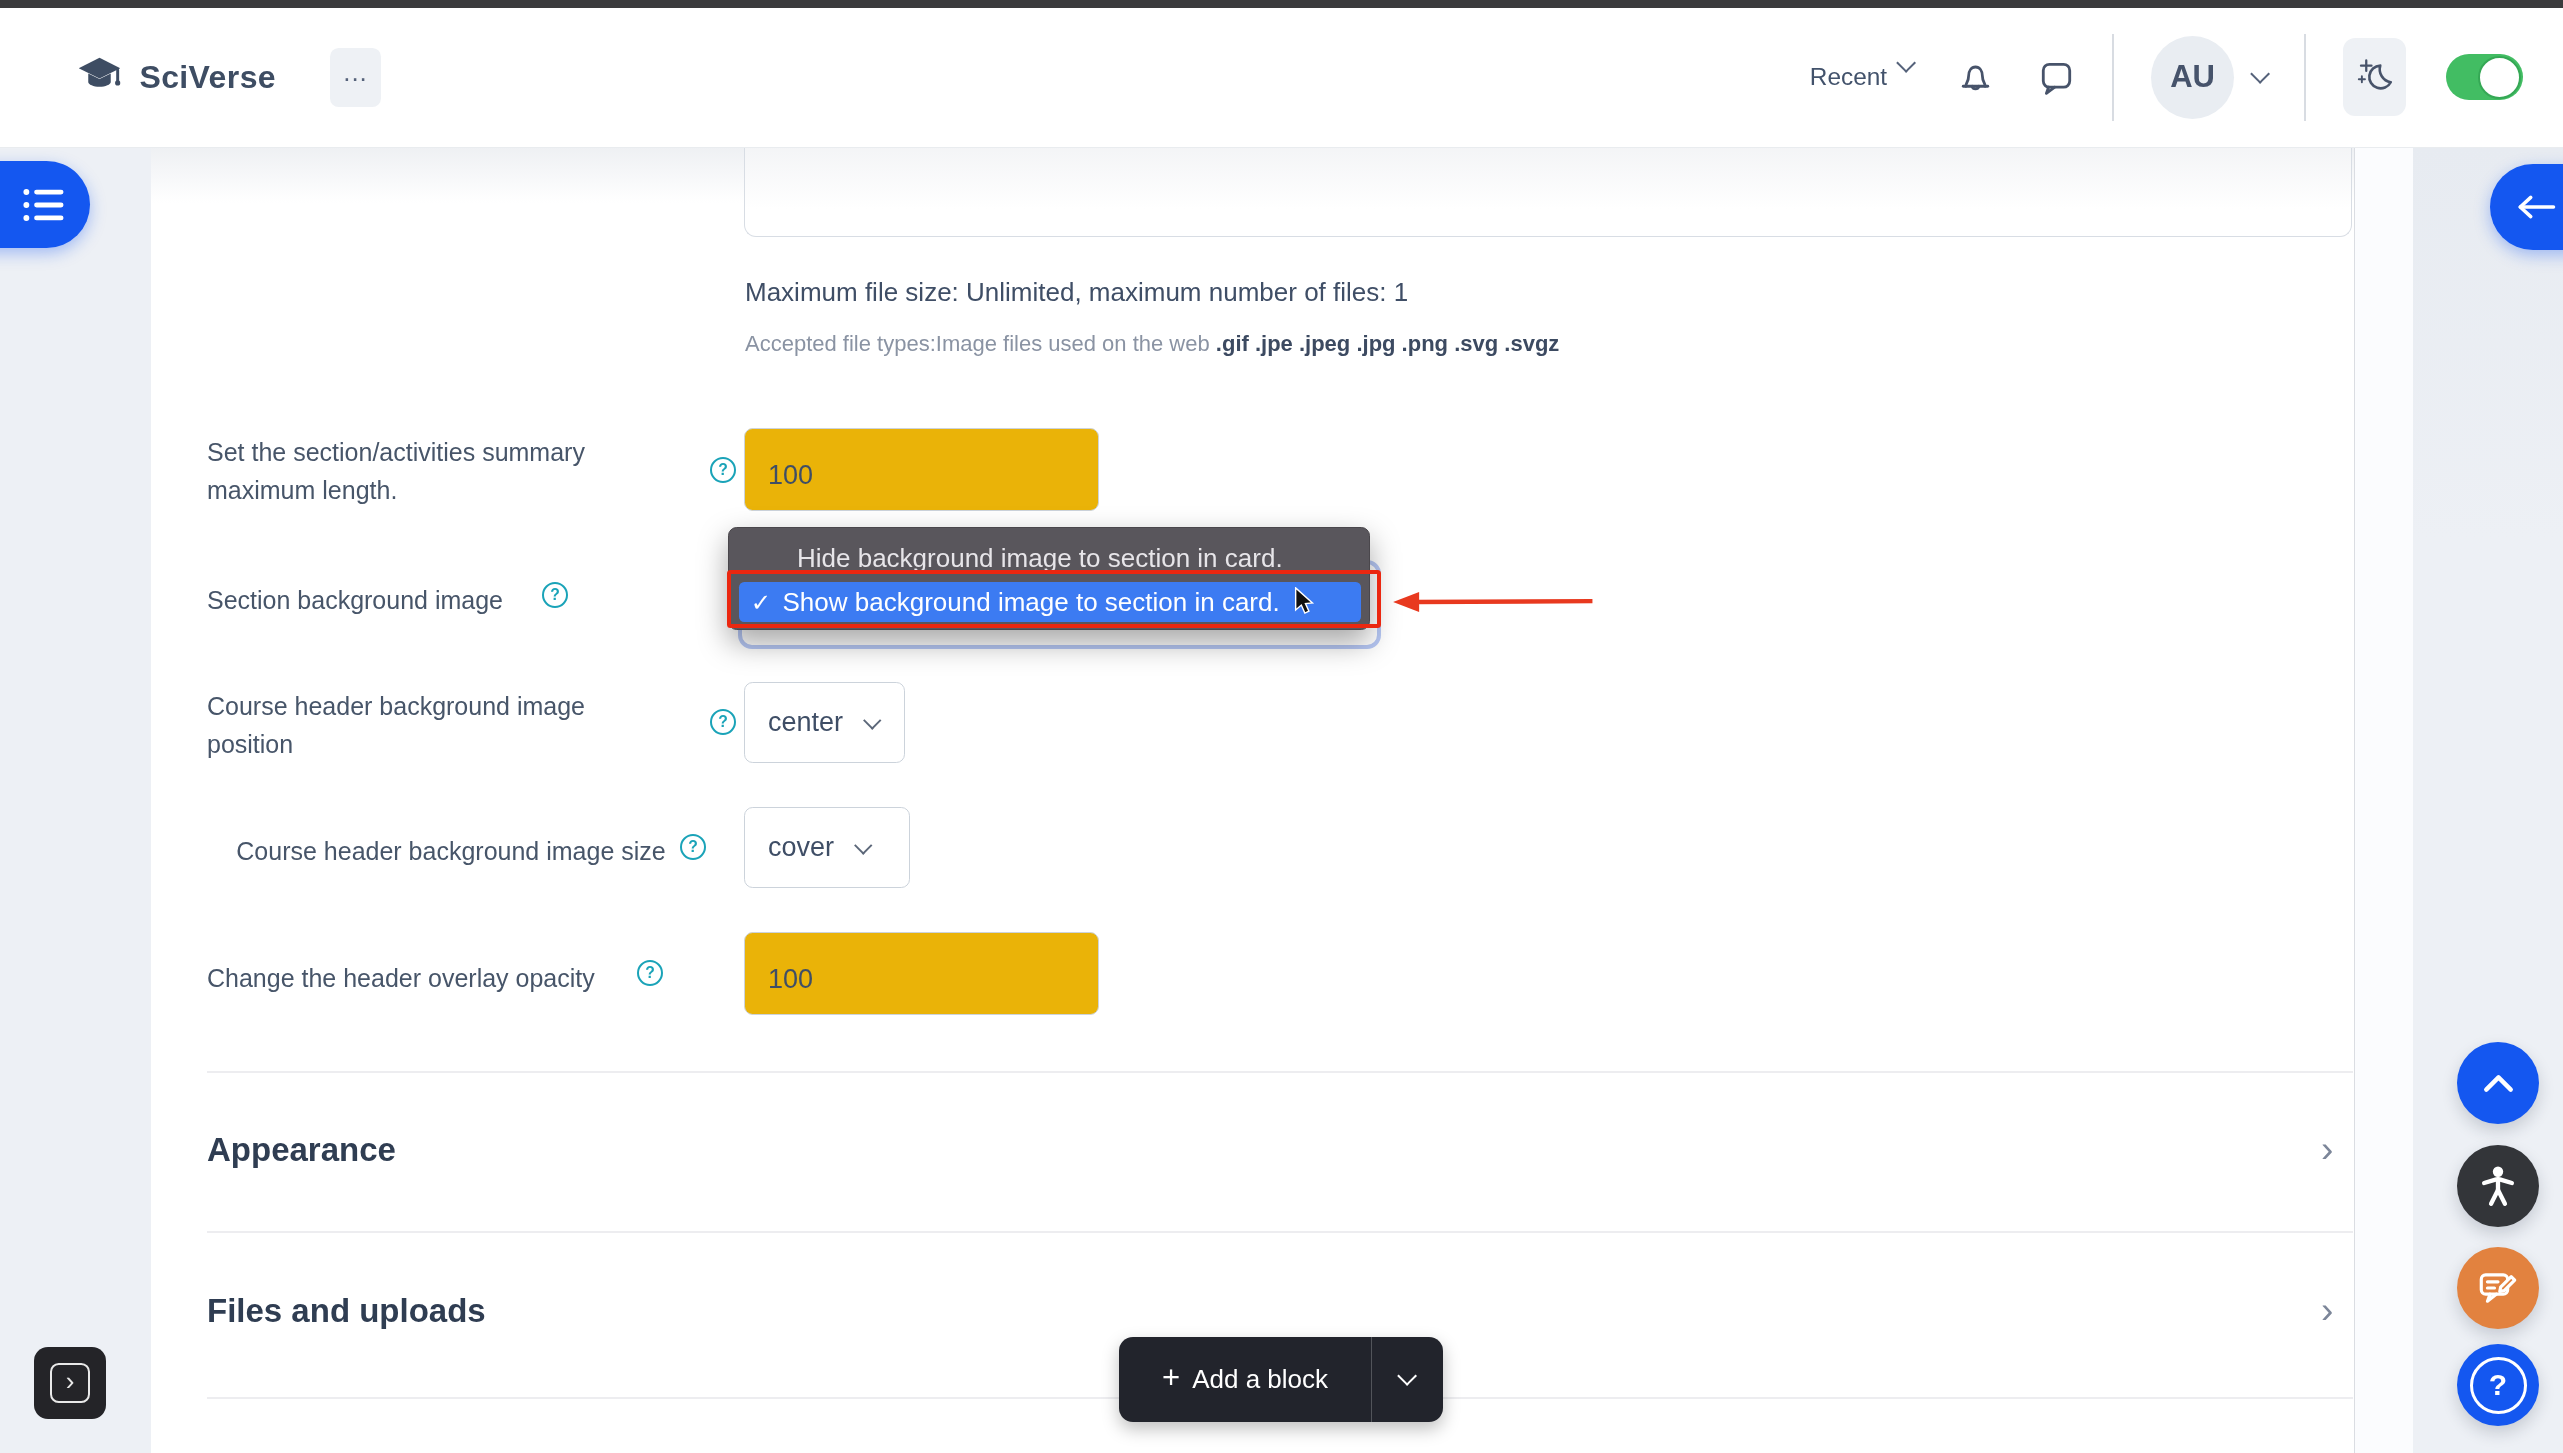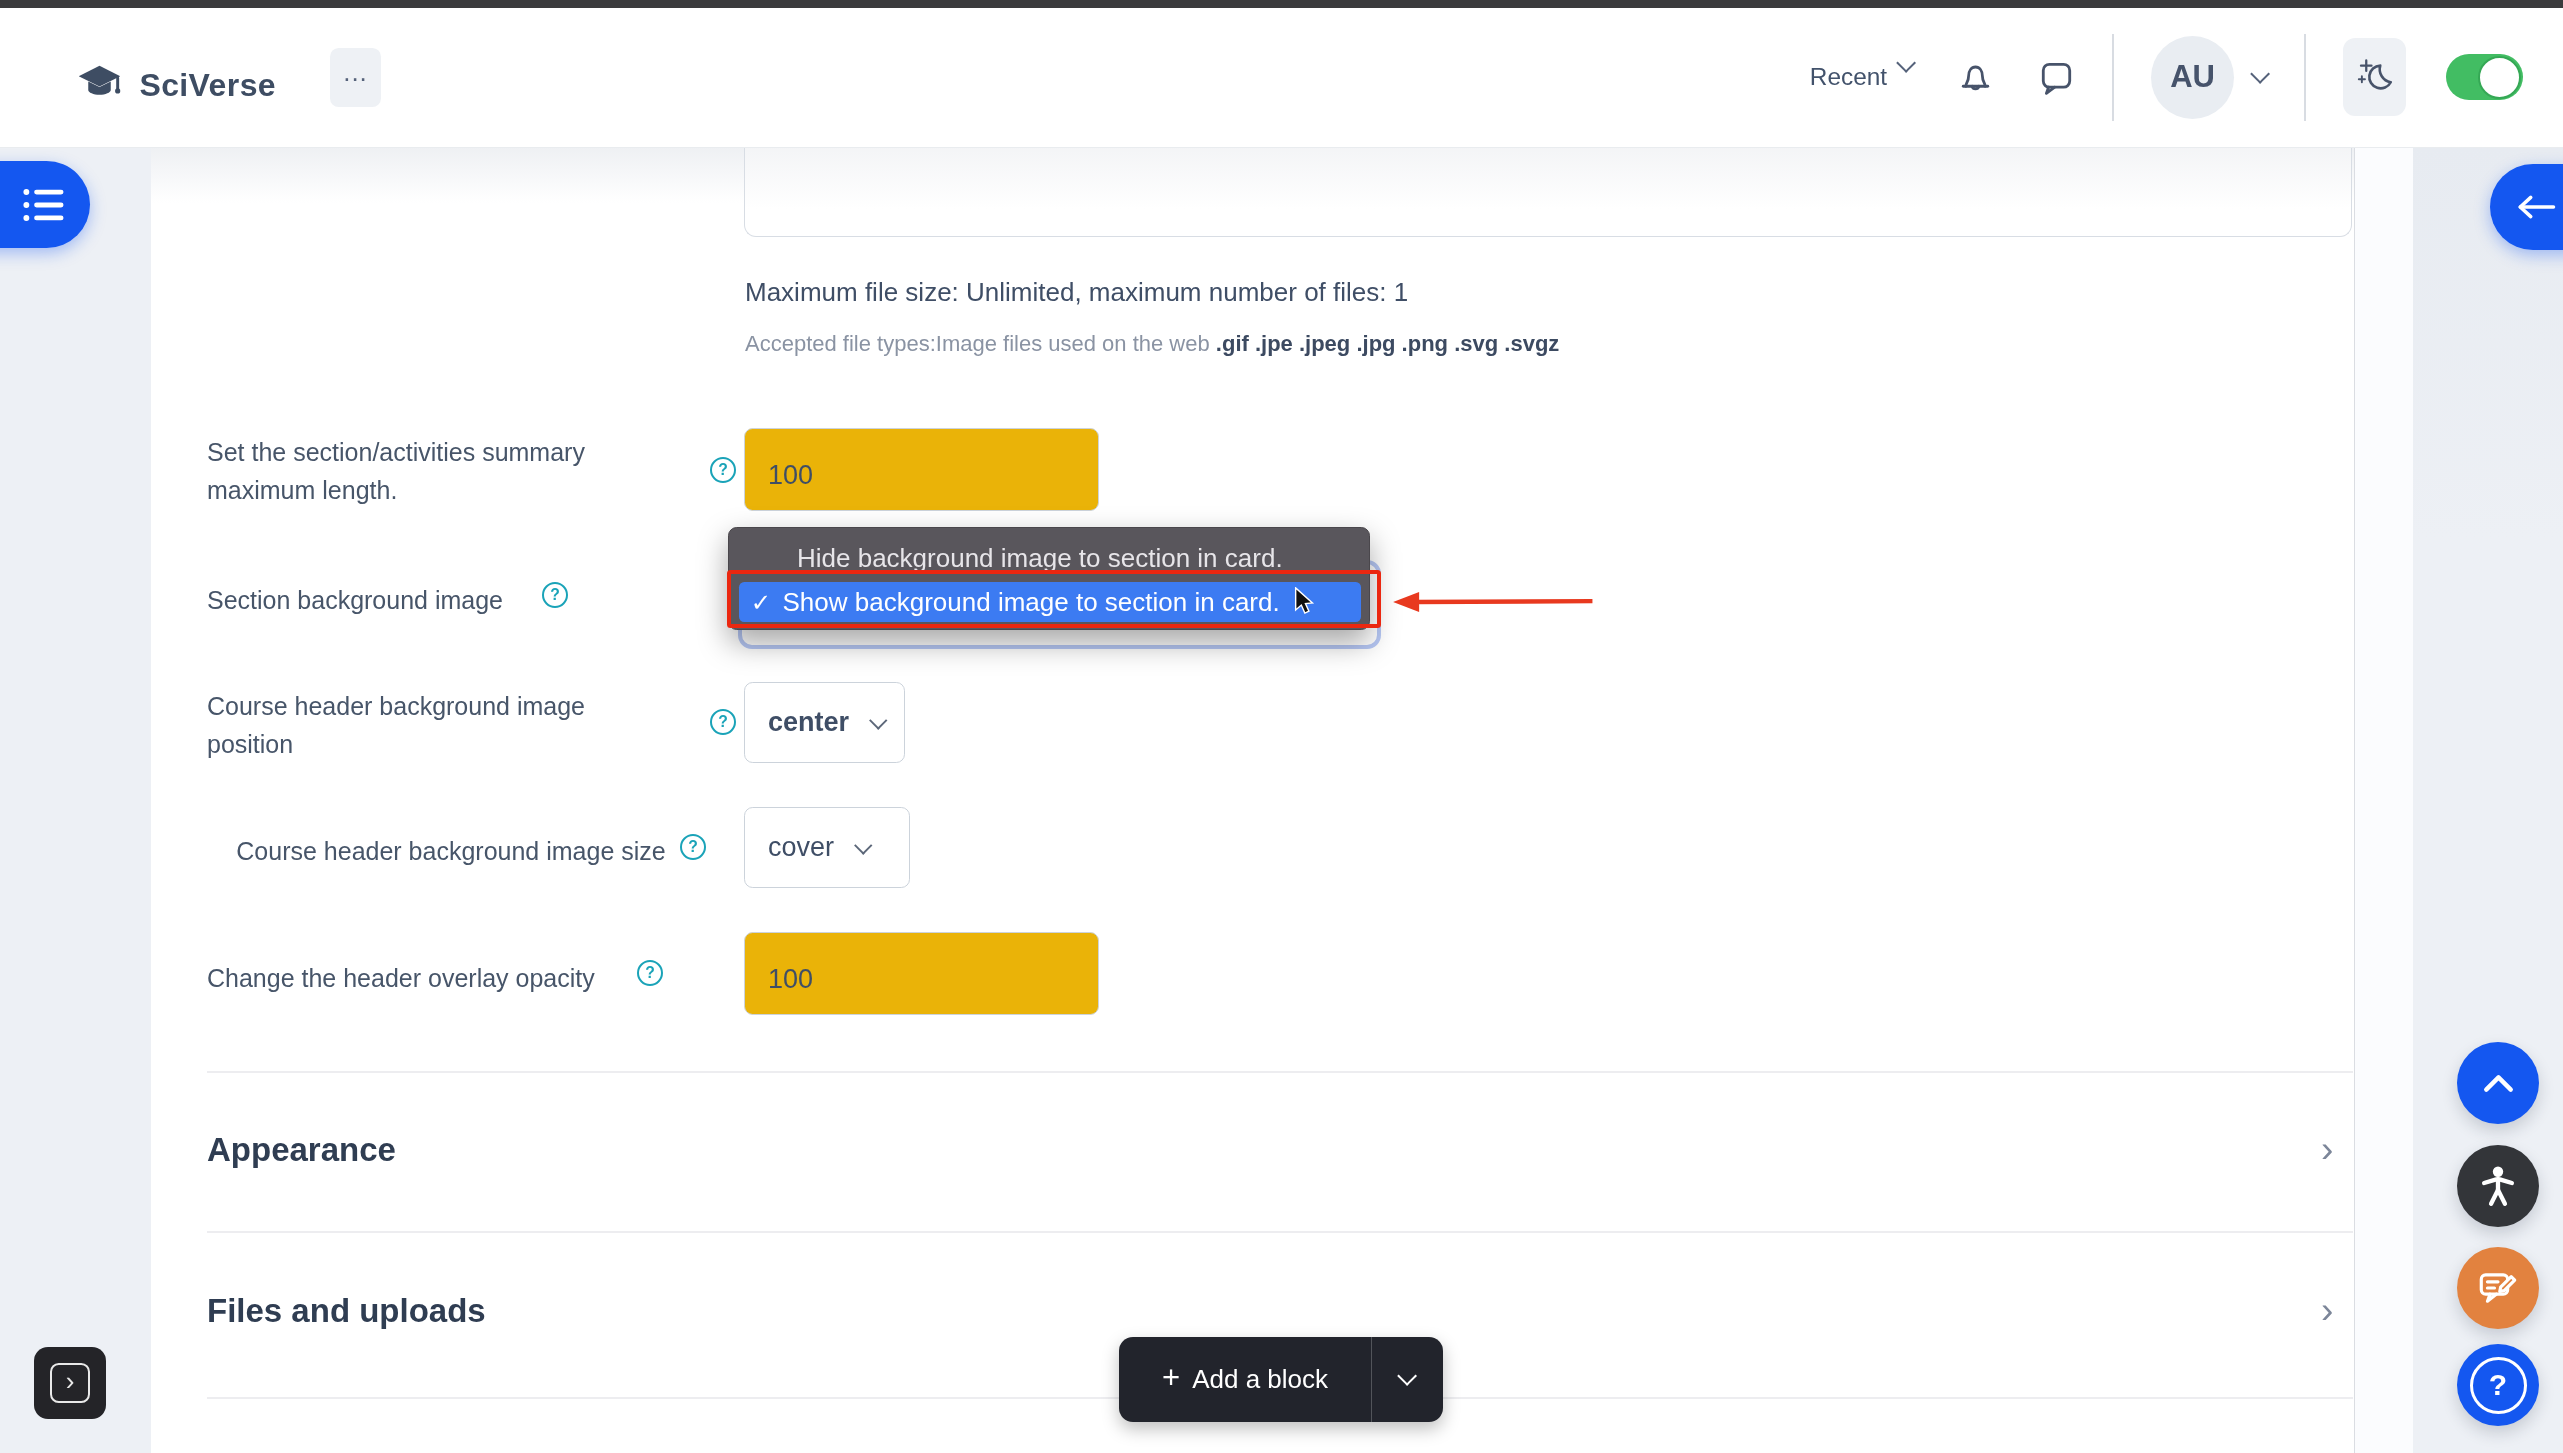--- a/index.html
+++ b/index.html
@@ -6,21 +6,21 @@
   body{
     width:2563px;height:1453px;position:relative;overflow:hidden;
     background:#edf0f5;font-family:"Liberation Sans",sans-serif;
     -webkit-font-smoothing:antialiased;color:#475569;
   }
   
   .top-strip{position:absolute;left:0;top:0;width:2563px;height:7.8px;background:#3b3b3d;}
   
   .navbar{position:absolute;left:0;top:7.8px;width:2563px;height:139px;background:#ffffff;
           border-bottom:1.7px solid #e9ecef;display:flex;align-items:center;z-index:30;}
-  .nav-left{display:flex;align-items:flex-end;margin-left:77px;flex:1;}
+  .nav-left{display:flex;align-items:center;margin-left:77px;flex:1;}
   .brand{display:flex;align-items:center;gap:17.4px;}
   .brand-name{font-size:32px;font-weight:700;color:#3e4d63;letter-spacing:0.4px;}
   .chip{background:#eef1f5;border-radius:12.2px;display:flex;align-items:center;justify-content:center;}
   .categories-chip{height:78px;padding:0 30px;margin-left:91px;gap:14px;cursor:pointer;}
   .chip-label{font-size:24.4px;color:#3e4d63;}
   .caret{width:12.2px;height:12.2px;border-right:2.6px solid #55627a;border-bottom:2.6px solid #55627a;
          transform:rotate(45deg);margin-top:-7px;}
   .nav-links{display:flex;align-items:center;gap:54px;margin-left:49px;}
   .nav-link{font-size:24.4px;color:#42526b;cursor:pointer;white-space:nowrap;}
   .more-chip{height:49px;width:51px;border-radius:8.7px;margin-left:54px;font-size:26px;color:#55627a;
@@ -223,21 +223,21 @@
 <div class="red-box"></div>
 <div class="red-arrow">
   <svg width="207" height="26" viewBox="0 0 238 30">
     <line x1="28" y1="15" x2="232" y2="14" stroke="#e8391f" stroke-width="5"></line>
     <polygon points="2,15 32,3.5 32,26.5" fill="#e8391f"></polygon>
   </svg>
 </div>
 
 <div class="flabel" style="left:207px;top:687px;width:418px;">Course header background image position</div>
 <div class="help" style="left:710px;top:709px;">?</div>
-<div class="sel" style="left:744px;top:682px;width:161px;font-weight:bold;">
+<div class="sel" style="left:744px;top:682px;width:161px;">
   <span>center</span>
   <span class="caret"></span>
 </div>
 
 <div class="flabel" style="left:207px;top:832px;width:488px;text-align:center;">Course header background image size</div>
 <div class="help" style="left:680px;top:834px;">?</div>
 <div class="sel" style="left:744px;top:807px;width:166px;">
   <span>cover</span>
   <span class="caret"></span>
 </div>

